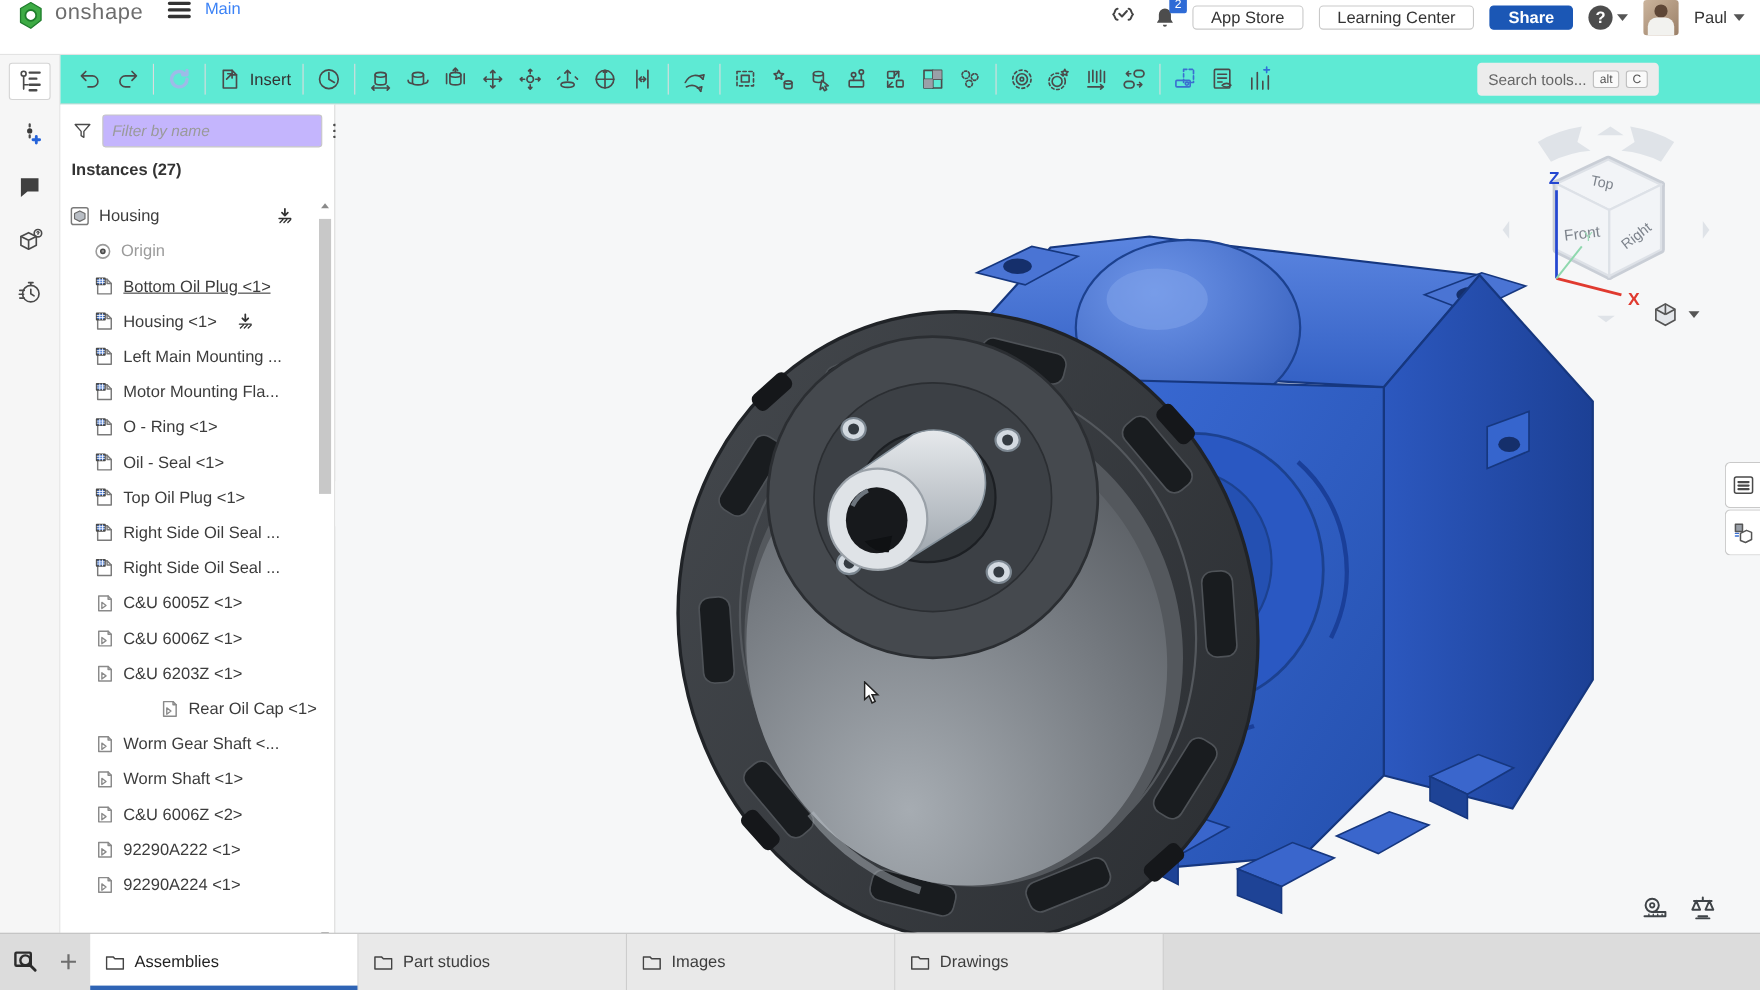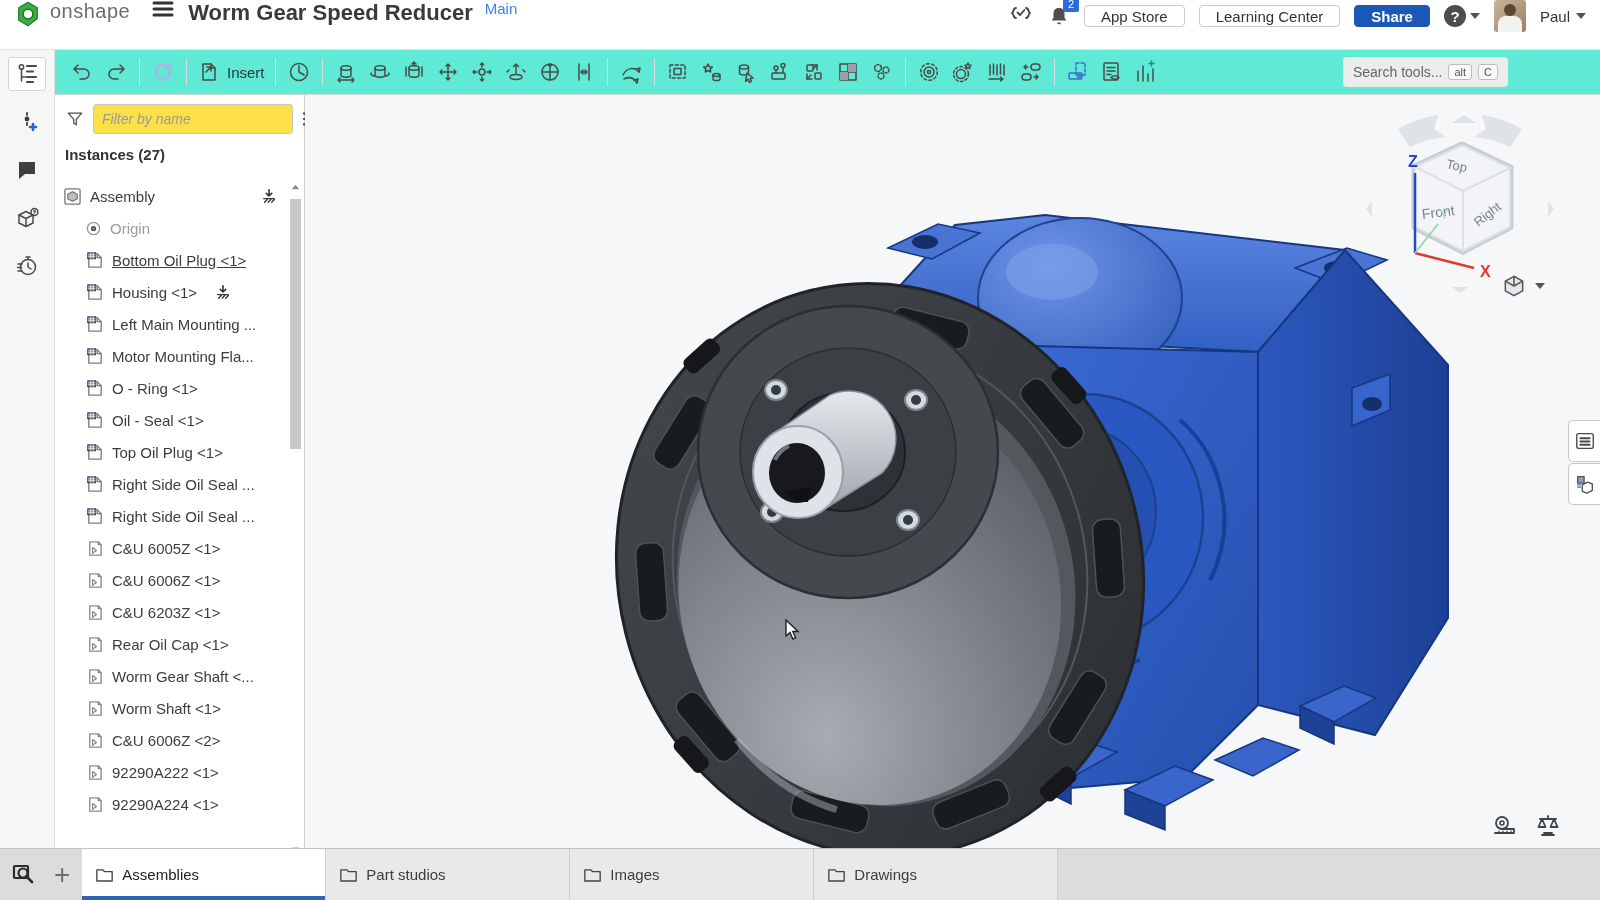--- a/index.html
+++ b/index.html
@@ -35,21 +35,21 @@
   .tbtn { height:34px; min-width:34px; display:flex; align-items:center; justify-content:center; gap:6px; padding:0 4px; cursor:pointer; border-radius:3px; }
   .tbtn .lbl { font-size:15px; color:#333; }
   .tsep { width:1px; height:28px; background:#dcdcdc; margin:0 6px; flex:none; }
   .search-tools { margin-left:auto; margin-right:92px; background:#ececec; border-radius:4px; height:30px; display:flex; align-items:center; padding:0 10px; gap:6px; cursor:text; }
   .search-tools .ph { font-size:14px; color:#666; }
   .kbd { background:#fafafa; border:1px solid #bdbdbd; border-radius:3px; font-size:11px; color:#555; padding:1px 5px; }
 
   
   .sidebar { position:absolute; left:55px; top:95px; width:250px; bottom:42px; background:#fff; border-right:1px solid #d0d0d0; }
   .filter-row { display:flex; align-items:center; padding:9px 8px 6px 10px; gap:8px; }
-  .filter-input { flex:1; height:30px; border:1px solid #c6c6c6; border-radius:3px; font-style:italic; font-size:14px; color:#444; padding:0 8px; outline:none; background:#fde047; }
+  .filter-input { flex:1; height:30px; border:1px solid #c6c6c6; border-radius:3px; font-style:italic; font-size:14px; color:#444; padding:0 8px; outline:none; background:#c4b5fd; }
   .filter-input::placeholder { color:#9a9a9a; }
   .instances-h { font-size:15px; font-weight:bold; color:#333; padding:6px 12px 6px 10px; }
   .inst-list { position:absolute; top:85px; bottom:0; left:0; right:16px; overflow:hidden; }
   .row { height:32px; display:flex; align-items:center; gap:8px; font-size:15px; color:#3c3c3c; white-space:nowrap; overflow:hidden; cursor:pointer; }
   .row .rlabel { overflow:hidden; text-overflow:clip; }
   .row.muted { color:#9b9b9b; }
   .sb-scroll { position:absolute; right:2px; top:88px; bottom:4px; width:13px; }
   .sb-arrow { position:absolute; left:2px; width:9px; height:9px; }
   .sb-thumb { position:absolute; left:1px; top:16px; height:250px; width:11px; background:#c8c8c8; }
   .collapse-tab { position:absolute; left:250px; top:342px; width:38px; height:42px; background:#fff; border:1px solid #c9c9c9; border-left:none; border-radius:0 5px 5px 0; display:grid; place-items:center; cursor:pointer; }
@@ -81,21 +81,20 @@
       <path d="M12 2l8 4.6v9.2L12 22l-8-4.6V6.6z" fill="#3dab44" stroke="#1f7d2c" stroke-width="1"></path>
       <circle cx="12" cy="12" r="4.2" fill="#fff" stroke="#1f7d2c" stroke-width="1.4"></circle>
     </svg>
   </span>
   <span class="brand-word">onshape</span>
   <span class="hamburger icon">
     <svg width="22" height="18" viewBox="0 0 22 18">
         <path d="M2 3h18M2 9h18M2 15h18" stroke="#333" stroke-width="3"></path>
       </svg>
   </span>
-  <span class="doc-title">Worm Gear Speed Reducer</span>
   <span class="workspace">Main</span>
 
   <div class="header-right">
     <span class="vcs icon">
       <svg width="26" height="24" viewBox="0 0 26 24">
           <path d="M8 4C5 4 6 8 4 9c2 1 1 5 4 5M18 4c3 0 2 4 4 5-2 1-1 5-4 5" stroke="#444" stroke-width="1.8"></path>
           <path d="M9.5 8.5l2.5 2.5 4.5-5" stroke="#444" stroke-width="1.8"></path>
         </svg>
     </span>
     <span class="bell-wrap icon">
@@ -373,21 +372,21 @@
   </div>
   <div class="instances-h">Instances (27)</div>
   <div class="inst-list" id="inst-list">
       <div class="row" style="padding-left: 8px;">
         <span class="icon">
           <svg width="19" height="19" viewBox="0 0 20 20">
             <rect x="2" y="2" width="16" height="16" rx="2" fill="#fff" stroke="#7a7a7a" stroke-width="1.4"></rect>
             <path d="M10 5l5 2.5v5L10 15l-5-2.5v-5z" fill="#b9bec5" stroke="#6a6a6a" stroke-width="1.1"></path>
           </svg>
         </span>
-        <span class="rlabel">Assembly</span>
+        <span class="rlabel">Housing</span>
         <span class="icon" style="margin-left: 98px;">
           <svg width="16" height="16" viewBox="0 0 18 18">
             <path d="M9 2v7m0 0L6 6m3 3 3-3" fill="none" stroke="#333" stroke-width="1.8"></path>
             <path d="M3 12h12M4 16l3-3M8 16l3-3M12 16l3-3" stroke="#333" stroke-width="1.4"></path>
           </svg>
         </span>
       </div>
       <div class="row muted" style="padding-left: 30px;">
         <span class="icon">
           <svg width="17" height="17" viewBox="0 0 18 18">
@@ -525,21 +524,21 @@
       <div class="row" style="padding-left: 30px;">
         <span class="icon">
           <svg width="19" height="19" viewBox="0 0 20 20">
             <path d="M5 3h9l3 3v11H5z" fill="#fff" stroke="#8a8a8a" stroke-width="1.4"></path>
             <path d="M14 3v3h3" fill="none" stroke="#8a8a8a" stroke-width="1.4"></path>
             <path d="M8 9l4 3-4 3z" fill="none" stroke="#8a8a8a" stroke-width="1.3"></path>
           </svg>
         </span>
         <span class="rlabel">C&amp;U 6203Z &lt;1&gt;</span>
       </div>
-      <div class="row" style="padding-left: 30px;">
+      <div class="row" style="padding-left: 30px; justify-content: flex-end;">
         <span class="icon">
           <svg width="19" height="19" viewBox="0 0 20 20">
             <path d="M5 3h9l3 3v11H5z" fill="#fff" stroke="#8a8a8a" stroke-width="1.4"></path>
             <path d="M14 3v3h3" fill="none" stroke="#8a8a8a" stroke-width="1.4"></path>
             <path d="M8 9l4 3-4 3z" fill="none" stroke="#8a8a8a" stroke-width="1.3"></path>
           </svg>
         </span>
         <span class="rlabel">Rear Oil Cap &lt;1&gt;</span>
       </div>
       <div class="row" style="padding-left: 30px;">

